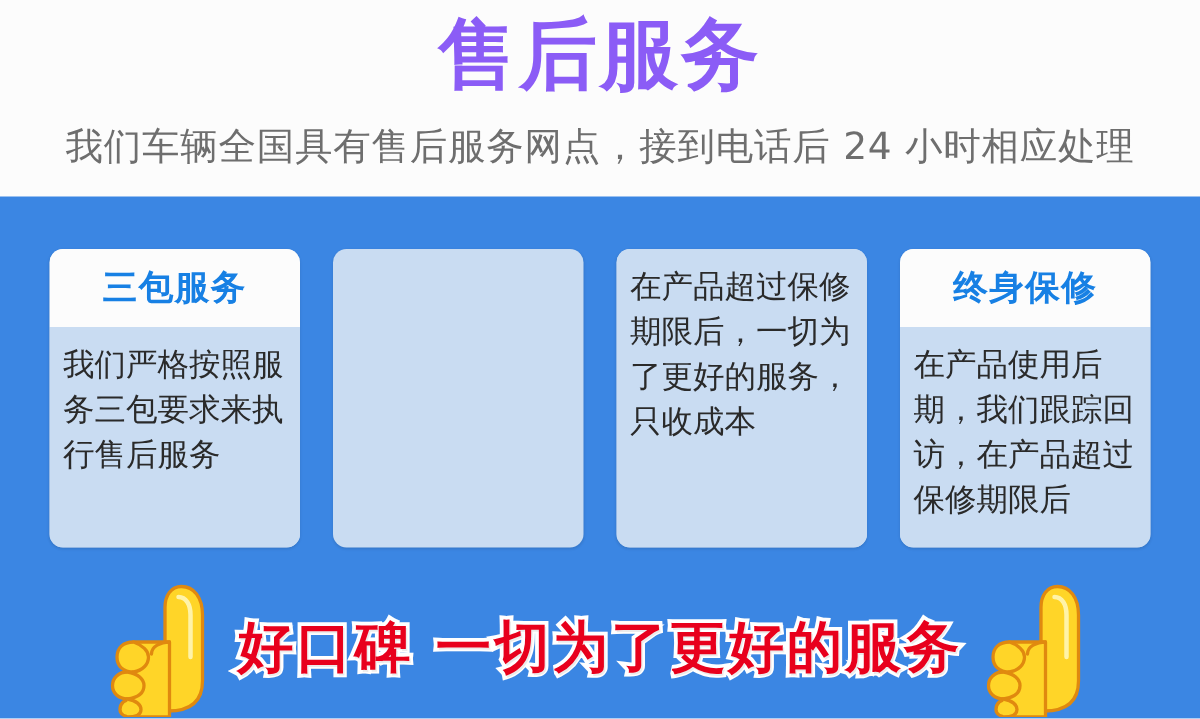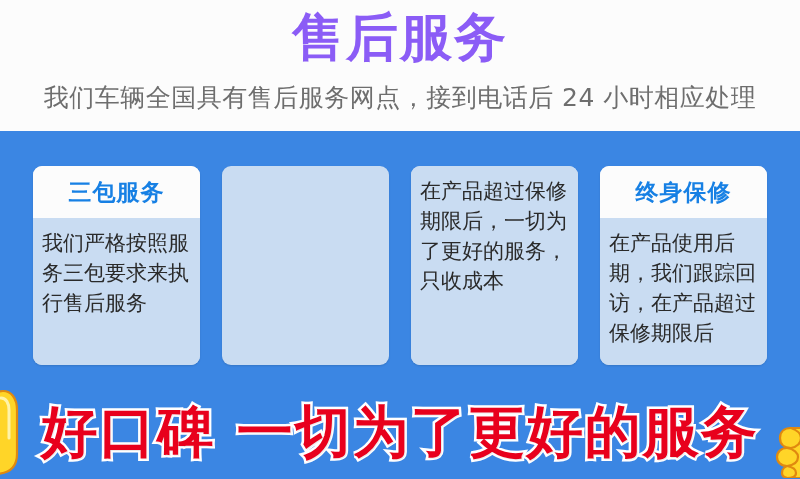--- a/index.html
+++ b/index.html
@@ -122,21 +122,21 @@
     align-items: center;
     justify-content: center;
   }
   .thumb {
     width: 74px;
     height: 92px;
     flex: 0 0 auto;
   }
   .thumb svg { display: block; }
   .banner-text {
-    font-size: 56px;
+    font-size: 37px;
     line-height: 52px;
     font-weight: bold;
     color: #e8001c;
     letter-spacing: 2px;
     white-space: nowrap;
     padding: 0 14px;
     font-family: "DejaVu Sans", "Liberation Sans", sans-serif;
     -webkit-text-stroke: 5px #ffffff;
     paint-order: stroke fill;
     text-shadow:

